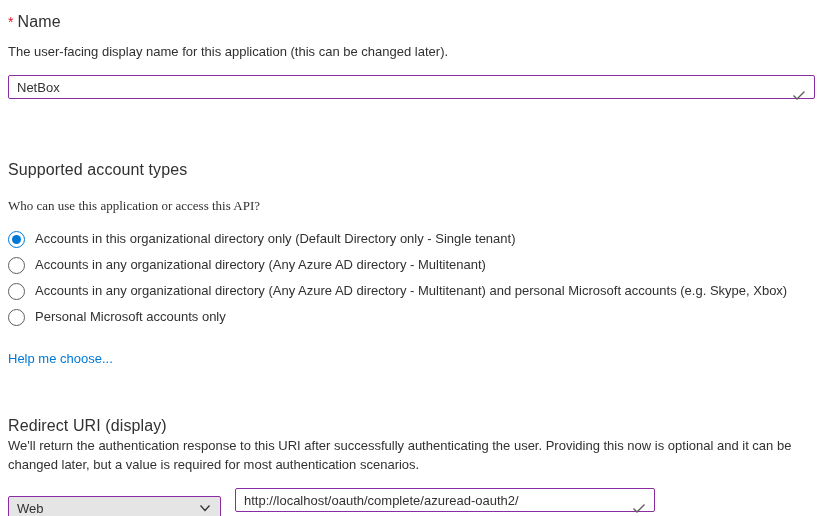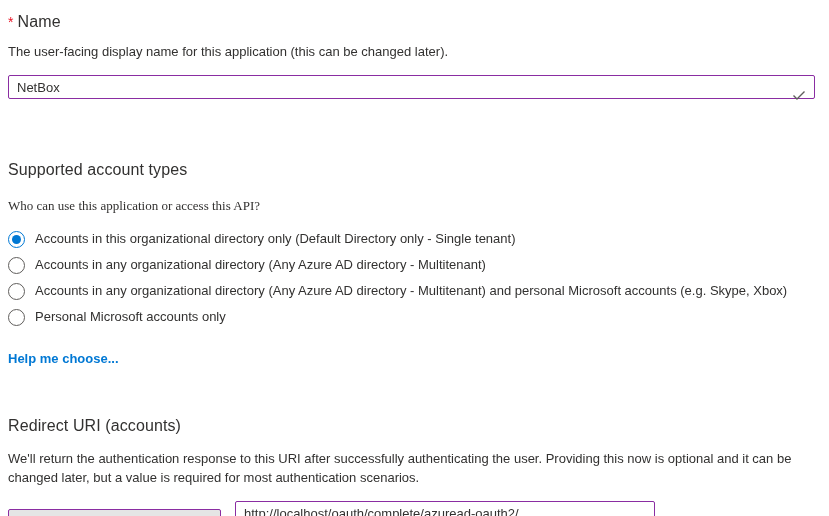--- a/index.html
+++ b/index.html
@@ -107,27 +107,26 @@
     white-space: nowrap;
   }
   .help-link {
     display: inline-block;
     margin-top: 21px;
     font-size: 13px;
     line-height: 16px;
     color: #0078d4;
     text-decoration: none;
     cursor: pointer;
-    font-weight: bold;
   }
 
   
   .redirect-heading { margin-top: 49px; }
   .redirect-desc {
-    margin-top: 13px;
+    margin-top: 0;
     line-height: 19px;
     max-width: 800px;
   }
   .redirect-row {
     margin-top: 14px;
     display: flex;
     align-items: center;
   }
   .platform-select {
     position: relative;
@@ -205,21 +204,21 @@
             <span class="radio-dot"></span>
           </span>
         <span class="radio-label">Personal Microsoft accounts only</span>
       </div>
     </div>
 
     <a class="help-link" href="#">Help me choose...</a>
   </div>
 
   <div>
-    <div class="section-heading redirect-heading">Redirect URI (accounts)</div>
+    <div class="section-heading redirect-heading">Redirect URI (display)</div>
     <div class="desc redirect-desc">We'll return the authentication response to this URI after successfully authenticating the user. Providing this now is optional and it can be changed later, but a value is required for most authentication scenarios.</div>
 
     <div class="redirect-row">
       <div class="platform-select">
         <span>Web</span>
         <span class="chevron-icon">
           <svg width="14" height="14" viewBox="0 0 14 14">
             <polyline points="2.5,4.5 7,9.5 11.5,4.5" fill="none" stroke="#323130" stroke-width="1.3"></polyline>
           </svg>
         </span>

